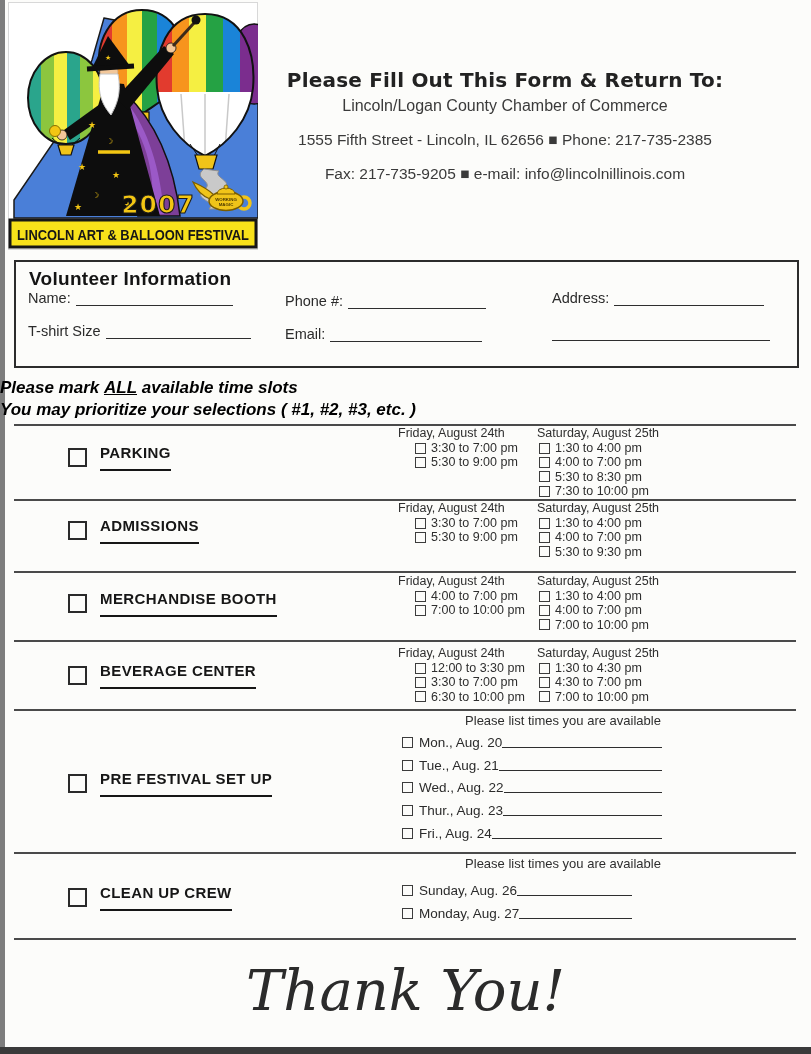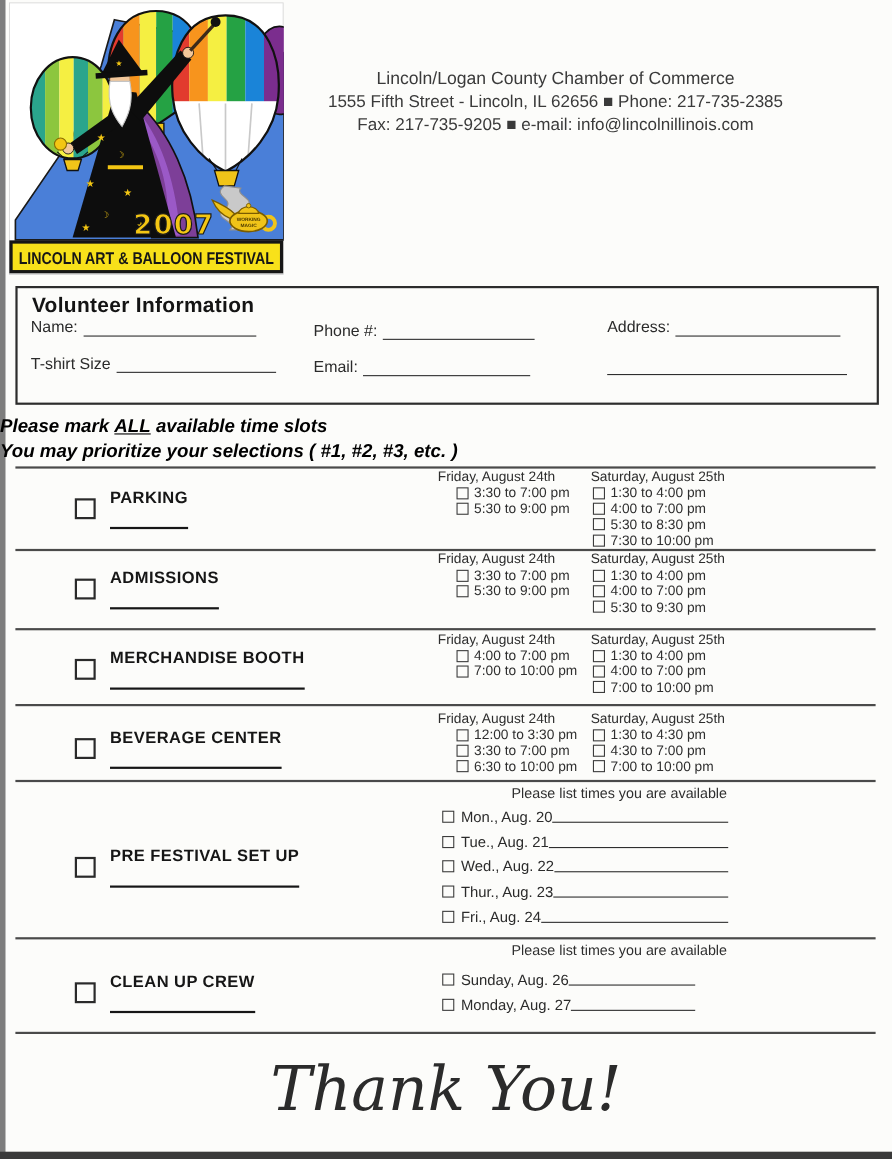--- a/index.html
+++ b/index.html
@@ -7,36 +7,36 @@
         font-family:"Liberation Sans",sans-serif;color:#1d1d1d;}
   .edge-left{position:absolute;left:0;top:0;width:5px;height:100%;background:#7d7d7d;}
   .edge-bottom{position:absolute;left:0;bottom:0;width:100%;height:7px;background:#3a3a3a;}
   .logo{position:absolute;left:8px;top:2px;width:250px;height:248px;}
   .header-block{position:absolute;left:215px;top:58px;width:580px;text-align:center;}
   .form-title{font-family:"DejaVu Sans",sans-serif;font-size:46px;font-weight:900;
               letter-spacing:1px;color:#0f0f0f;line-height:52px;}
   .form-subtitle{font-family:"DejaVu Sans",sans-serif;font-size:20px;font-weight:900;
                  color:#222;margin-top:10px;letter-spacing:.2px;}
   .info-line{font-size:16px;color:#3a3a3a;margin-top:5px;}
-  .info-line.small{font-size:15.5px;margin-top:3px;}
+  .info-line.small{font-size:15.5px;margin-top:16px;}
   .vol-box{position:absolute;left:14px;top:260px;width:781px;height:104px;
            border:2px solid #2c2c2c;background:transparent;}
   .vol-title{position:absolute;left:13px;top:6px;font-size:19px;font-weight:800;
              letter-spacing:.3px;color:#141414;}
   .field{position:absolute;display:flex;align-items:flex-start;font-size:14.5px;color:#2b2b2b;white-space:nowrap;}
   .field .u{display:inline-block;border-bottom:1.5px solid #2e2e2e;height:15px;margin-left:5px;}
   .bare-line{position:absolute;border-bottom:1.5px solid #2e2e2e;}
   .instructions{position:absolute;left:0;top:377px;width:762px;text-align:left;
                 font-size:17px;font-weight:700;font-style:italic;color:#000000;line-height:22px;}
   .instructions .emph{text-decoration:underline;font-weight:800;}
   .divider{position:absolute;left:14px;width:782px;border-top:2px solid #4a4a4a;}
   .cat{position:absolute;left:68px;display:flex;align-items:center;gap:13px;}
   .bigcb{width:15px;height:15px;border:2px solid #2a2a2a;background:transparent;flex:none;}
   .catlabel{font-size:15px;font-weight:800;letter-spacing:.4px;color:#161616;
-            border-bottom:2.5px solid #161616;padding-bottom:18px;}
+            border-bottom:2.5px solid #161616;padding-bottom:8px;}
   .col{position:absolute;font-size:12.5px;color:#2e2e2e;}
   .col .hdr{line-height:15px;margin-bottom:0;}
   .slot{display:flex;align-items:center;gap:5px;line-height:14.4px;height:14.4px;}
   .col-fri .slot{padding-left:17px;}
   .col-sat .slot{padding-left:2px;}
   .cb{width:9px;height:9px;border:1.3px solid #3c3c3c;background:transparent;flex:none;}
   .note{position:absolute;left:402px;width:322px;text-align:center;font-size:13px;color:#2e2e2e;}
   .daylist{position:absolute;left:402px;}
   .dayrow{display:flex;align-items:center;height:22.8px;font-size:13.5px;color:#2b2b2b;}
   .dayrow .cb{margin-right:6px;}
@@ -154,20 +154,21 @@
 
     <text x="150" y="211" text-anchor="middle" font-family="DejaVu Sans, sans-serif" font-weight="bold" font-size="25" letter-spacing="1" fill="#f3c613" stroke="#1a1a1a" stroke-width="1.1">2007</text>
 
     <g>
       <rect x="2" y="218" width="246" height="27" fill="#f8e11a" stroke="#161616" stroke-width="3"></rect>
       <text x="125" y="238" text-anchor="middle" font-family="Liberation Sans, sans-serif" font-weight="bold" font-size="15.5" fill="#161616" textLength="232" lengthAdjust="spacingAndGlyphs">LINCOLN ART &amp; BALLOON FESTIVAL</text>
     </g>
   </svg>
 
   <div class="header-block">
+    <div class="form-subtitle">Please Fill Out This Form &amp; Return To:</div>
     <div class="info-line">Lincoln/Logan County Chamber of Commerce</div>
     <div class="info-line small">1555 Fifth Street - Lincoln, IL 62656 ■ Phone: 217-735-2385</div>
     <div class="info-line small">Fax: 217-735-9205 ■ e-mail: info@lincolnillinois.com</div>
   </div>
 
   <div class="vol-box">
     <div class="vol-title">Volunteer Information</div>
   </div>
   <div class="field" style="left:28px;top:290px;">
     <span>Name:</span>

